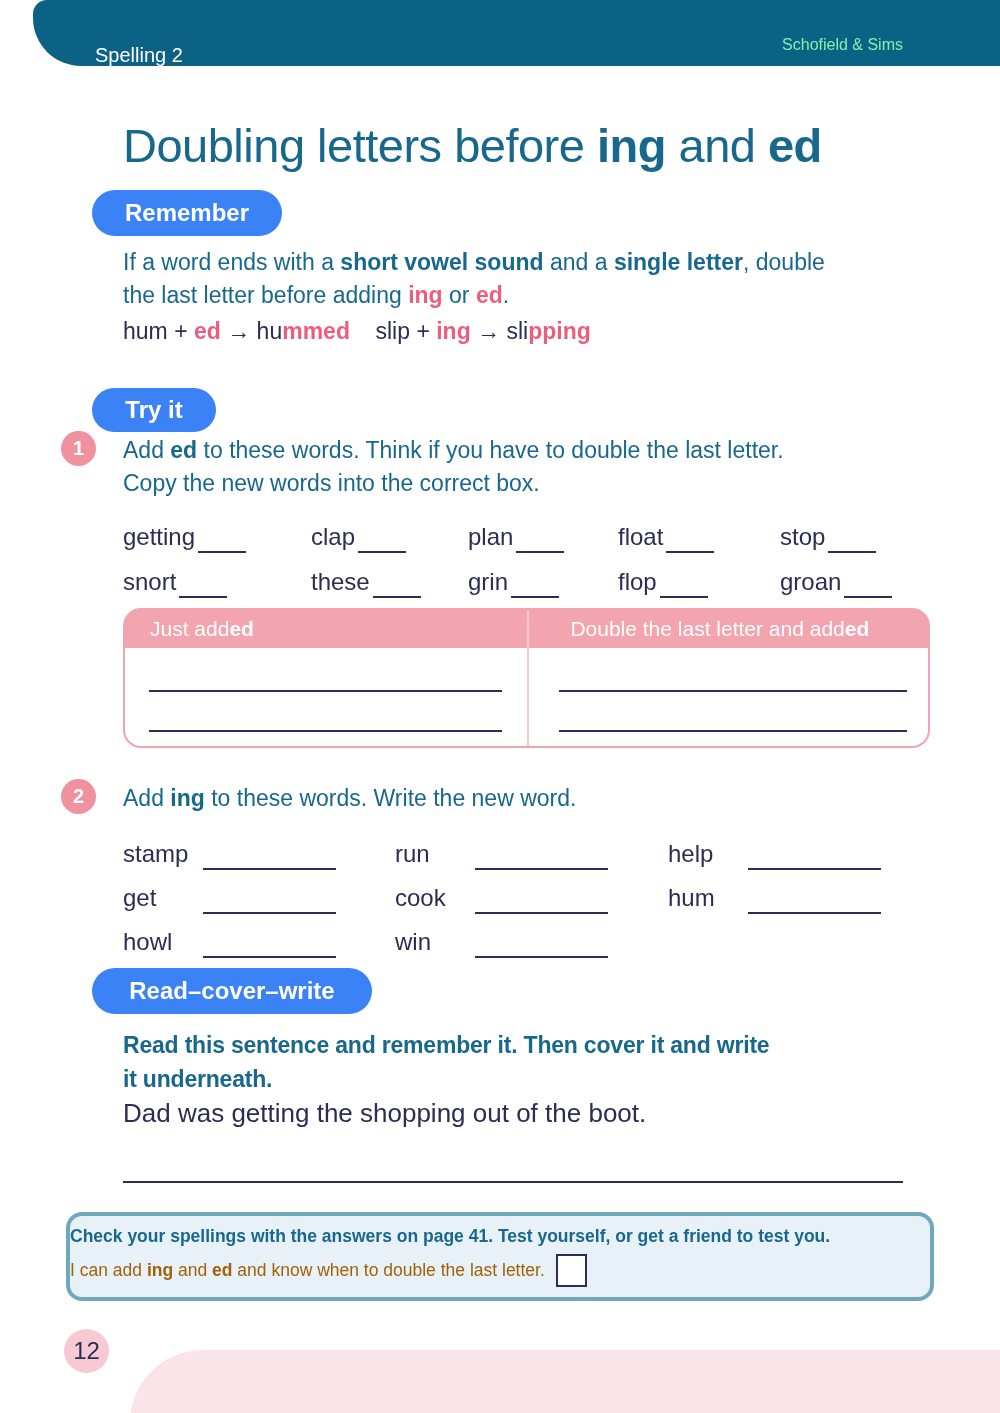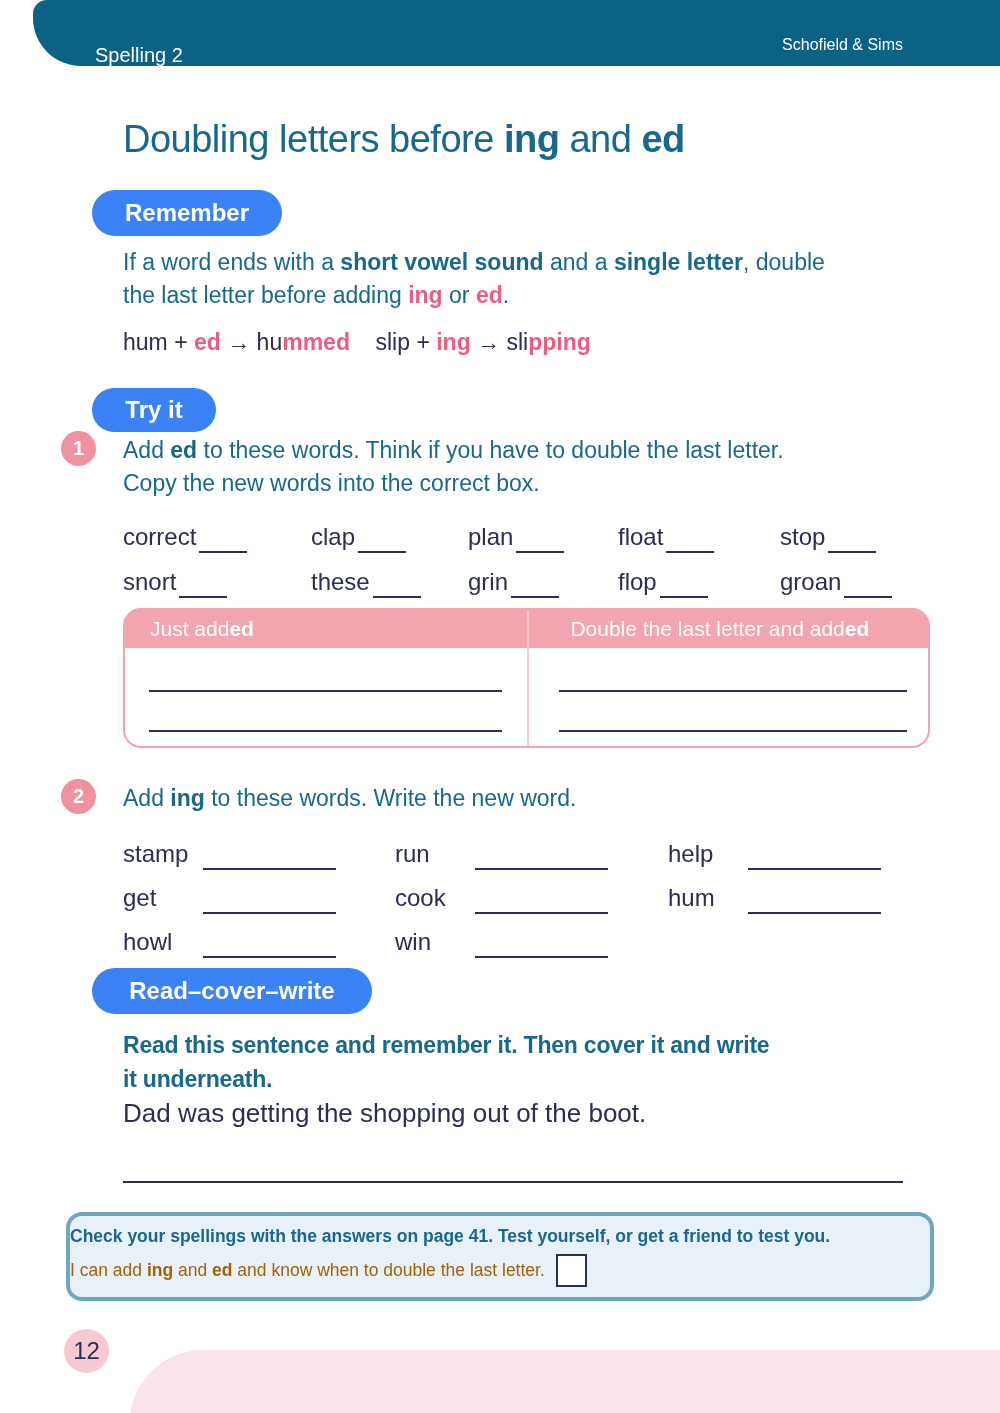--- a/index.html
+++ b/index.html
@@ -6,35 +6,35 @@
   html,body { background:#ffffff; }
   body { font-family:"Liberation Sans","DejaVu Sans",sans-serif; }
   .page { position:relative; width:1000px; height:1413px; background:#ffffff; overflow:hidden; }
   .pink  { color:#eb5e80; }
   .b     { font-weight:700; }
 
   
   .header { position:absolute; left:33px; top:0; right:0; height:66px;
             background:#0c6284; border-radius:14px 0 0 48px; }
   .h-left  { position:absolute; left:62px; top:36px; color:#ffffff; font-size:20px;margin-top:8px; }
-  .h-right { position:absolute; right:97px; top:36px; color:#ffffff; font-size:16px; }
-
-  .title { position:absolute; left:123px; top:118px; font-size:38px; font-weight:400;
+  .h-right { position:absolute; right:97px; top:36px; color:#86efac; font-size:16px; }
+
+  .title { position:absolute; left:123px; top:118px; font-size:47px; font-weight:400;
            color:#17688c; letter-spacing:-0.5px; white-space:nowrap; }
 
   .badge { position:absolute; background:#3b82f6; color:#ffffff; font-weight:700;
            font-size:24px; display:flex; align-items:center; justify-content:center;
            border-radius:23px; white-space:nowrap; }
   .badge-remember { left:92px; top:190px; width:190px; height:46px; }
   .badge-tryit    { left:92px; top:388px; width:124px; height:44px; }
   .badge-rcw      { left:92px; top:968px; width:280px; height:46px; }
 
   .remember-text { position:absolute; left:123px; top:246px; font-size:23px; line-height:33px; white-space:nowrap; }
   .remember-text .rline { color:#17688c; }
-  .remember-text .exline { color:#2b2d52; margin-top:14px; }
+  .remember-text .exline { color:#2b2d52; margin-top:3px; }
 
   .qnum { position:absolute; width:35px; height:35px; border-radius:50%;
           background:#f0919f; color:#ffffff; font-weight:700; font-size:20px;
           display:flex; align-items:center; justify-content:center; }
   .qnum-1 { left:61px; top:431px; }
   .qnum-2 { left:61px; top:779px; }
 
   .instr { position:absolute; left:123px; color:#17688c; font-size:23px; line-height:33px; white-space:nowrap; }
   .instr-1 { top:434px; }
   .instr-2 { top:782px; }
@@ -112,21 +112,21 @@
   <div class="badge badge-tryit">Try it</div>
 
   <div class="qnum qnum-1">1</div>
   <div class="instr instr-1">
     <div><span>Add </span><span class="b">ed</span><span> to these words. Think if you have to double the last letter.</span></div>
     <div><span>Copy the new words into the correct box.</span></div>
   </div>
 
   <div class="words-grid-1">
     <div class="wcell">
-        <span class="w">correct</span>
+        <span class="w">getting</span>
         <span class="blank s"></span>
       </div>
     <div class="wcell">
         <span class="w">clap</span>
         <span class="blank s"></span>
       </div>
     <div class="wcell">
         <span class="w">plan</span>
         <span class="blank s"></span>
       </div>

